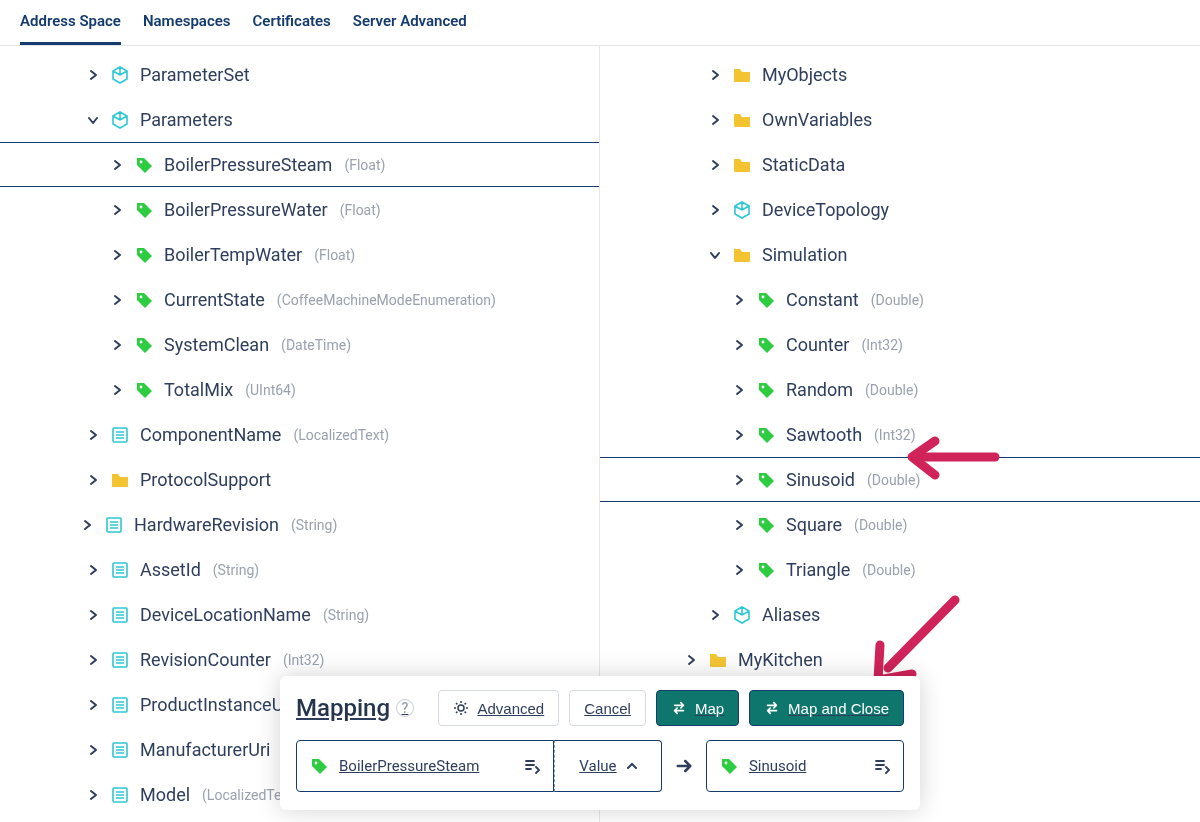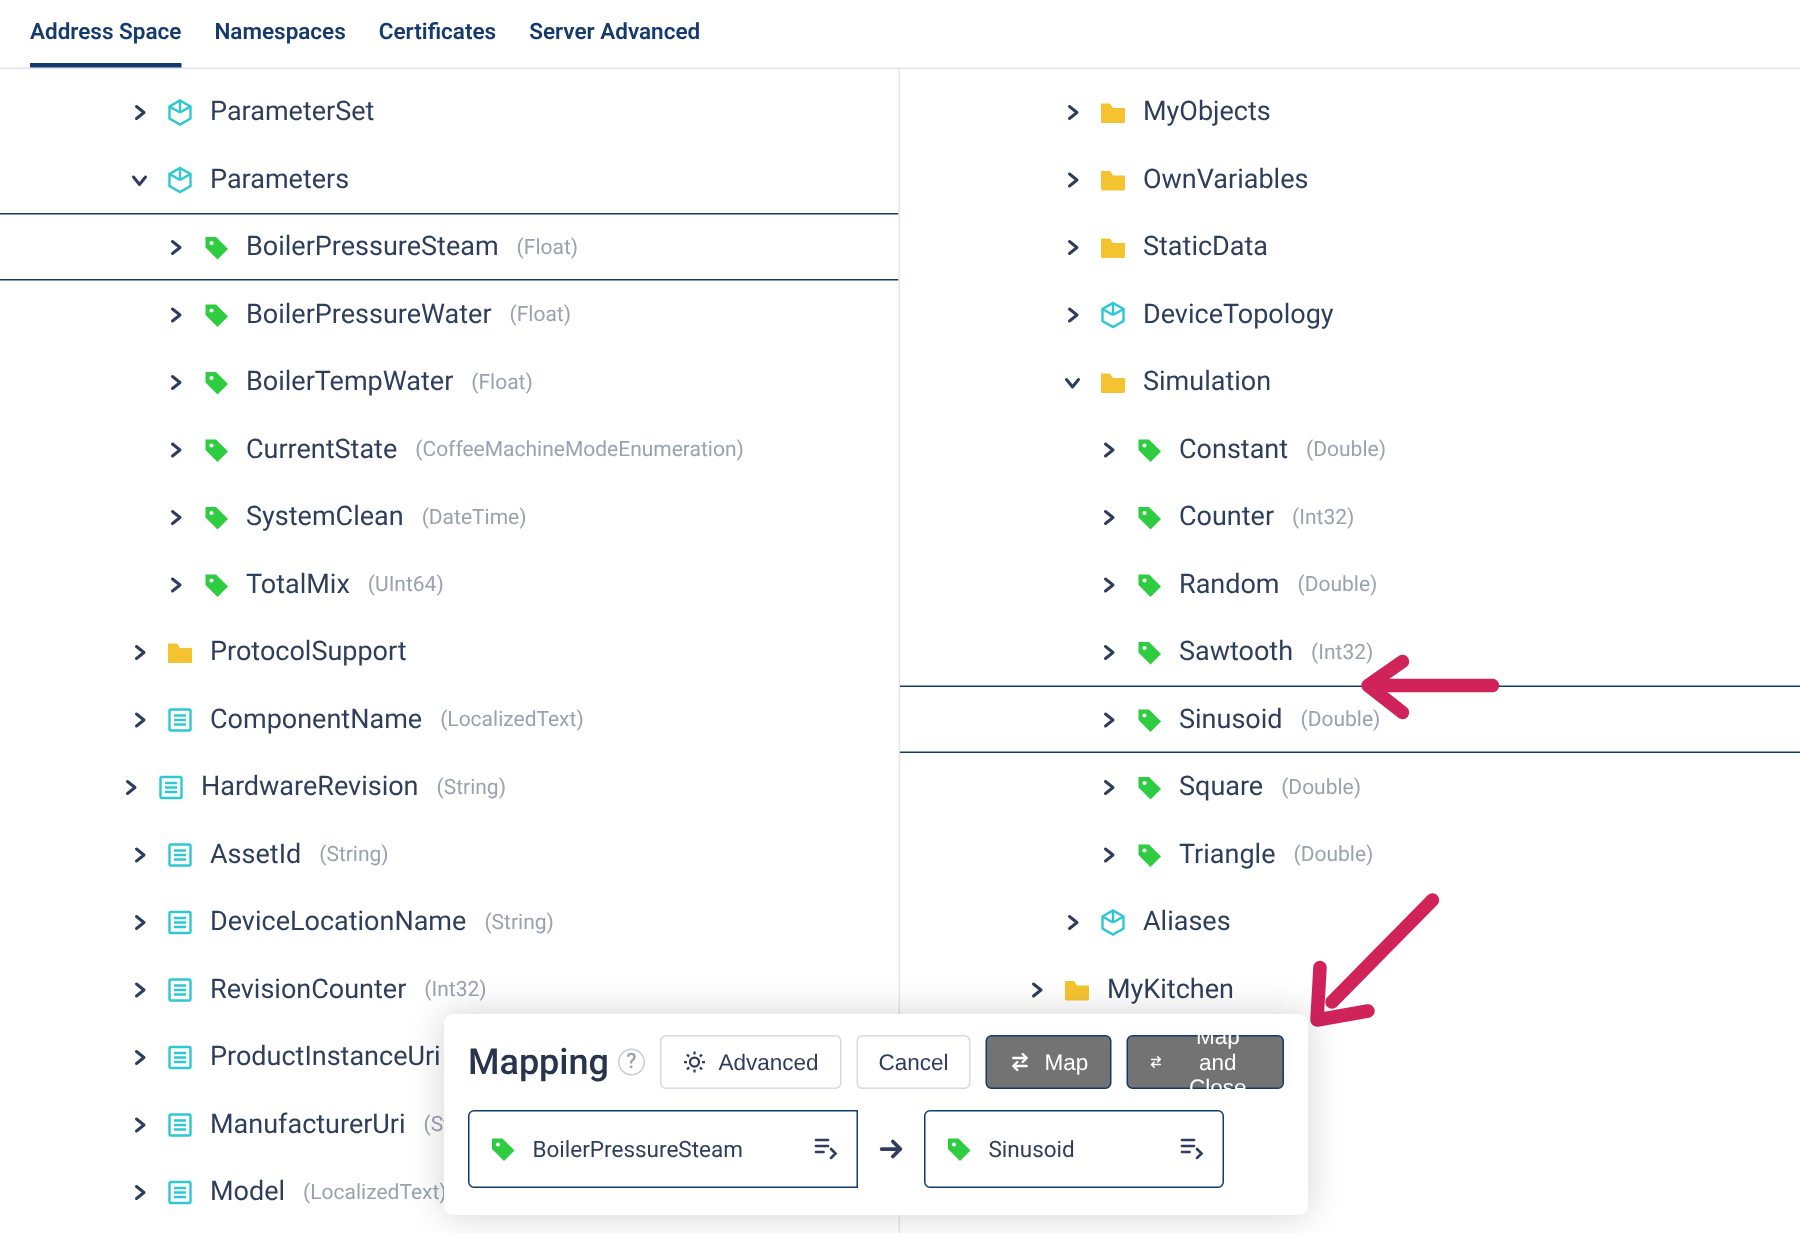--- a/index.html
+++ b/index.html
@@ -60,28 +60,29 @@
   .ic svg { width:20px; height:20px; }
   .nm { color:#2e3e5c; font-size:18px; }
   .tp { color:#9aa1af; font-size:14px; margin-left:2px; }
   .folder-fill { fill:#f4c430; }
   .tag-fill { fill:#2ecc40; }
   .cube-stroke { stroke:#2dc8d3; }
   .var-stroke { stroke:#2dc8d3; }
 
   .mapping {
     position: absolute;
-    left: 296px;
+    left: 280px;
     bottom: 12px;
-    width: 576px;
+    width: 640px;
     background: #fff;
     border-radius: 6px;
     box-shadow: 0 0 24px rgba(0,0,0,0.18);
     padding: 14px 16px 18px 16px;
     z-index: 50;
+    text-decoration: underline;
   }
   .mapping-top {
     display:flex;
     align-items:center;
     gap:10px;
     margin-bottom: 14px;
   }
   .mapping-title {
     font-size:24px;
     font-weight:500;
@@ -99,21 +100,21 @@
     font-size:15px;
     font-weight:500;
     display:inline-flex;
     align-items:center;
     gap:8px;
     cursor:pointer;
     border:1px solid #d5d9e2;
     background:#fff;
     color:#2e3e5c;
   }
-  .btn.primary { background:#737373; color:#fff; border-color:#143a6e; }
+  .btn.primary { background:#0f766e; color:#fff; border-color:#143a6e; }
   .btn.primary svg { stroke:#fff; }
   .gear { width:16px; height:16px; }
   .mapping-row { display:flex; align-items:center; gap:0; }
   .chip, .chip-r {
     height:52px;
     border:1px solid #143a6e;
     border-radius:4px;
     display:flex;
     align-items:center;
     padding:0 12px;
@@ -306,38 +307,38 @@
           <span class="tp">(UInt64)</span>
         </div>
         <div class="row" style="padding-left: 86px;">
           <span class="chev">
             <svg viewBox="0 0 12 12">
               <use href="#i-chev-right"></use>
             </svg>
           </span>
           <span class="ic">
             <svg viewBox="0 0 20 20">
-              <use href="#i-folder"></use>
-            </svg>
-          </span>
-          <span class="nm">ProtocolSupport</span>
-        </div>
-        <div class="row" style="padding-left: 86px;">
-          <span class="chev">
-            <svg viewBox="0 0 12 12">
-              <use href="#i-chev-right"></use>
-            </svg>
-          </span>
-          <span class="ic">
-            <svg viewBox="0 0 20 20">
               <use href="#i-var"></use>
             </svg>
           </span>
           <span class="nm">ComponentName</span> 
           <span class="tp">(LocalizedText)</span>
+        </div>
+        <div class="row" style="padding-left: 86px;">
+          <span class="chev">
+            <svg viewBox="0 0 12 12">
+              <use href="#i-chev-right"></use>
+            </svg>
+          </span>
+          <span class="ic">
+            <svg viewBox="0 0 20 20">
+              <use href="#i-folder"></use>
+            </svg>
+          </span>
+          <span class="nm">ProtocolSupport</span>
         </div>
         <div class="row" style="padding-left: 80px;">
           <span class="chev">
             <svg viewBox="0 0 12 12">
               <use href="#i-chev-right"></use>
             </svg>
           </span>
           <span class="ic">
             <svg viewBox="0 0 20 20">
               <use href="#i-var"></use>
@@ -673,20 +674,26 @@
       <span class="ic">
           <svg viewBox="0 0 20 20">
             <use href="#i-tag"></use>
           </svg>
         </span>
       <span class="nm">BoilerPressureSteam</span>
       <span class="edit-ic"><svg viewBox="0 0 18 18" width="18" height="18" stroke="#2e3e5c">
             <use href="#i-editlines"></use>
           </svg></span>
     </div>
+    <div class="sel">
+      <span>Value</span>
+      <svg viewBox="0 0 12 12" width="12" height="12">
+          <use href="#i-caret-up"></use>
+        </svg>
+    </div>
     <div class="arrow-mid">
       <svg viewBox="0 0 16 16" width="20" height="20">
           <use href="#i-arrow"></use>
         </svg>
     </div>
     <div class="chip-r">
       <span class="ic">
           <svg viewBox="0 0 20 20">
             <use href="#i-tag"></use>
           </svg>

